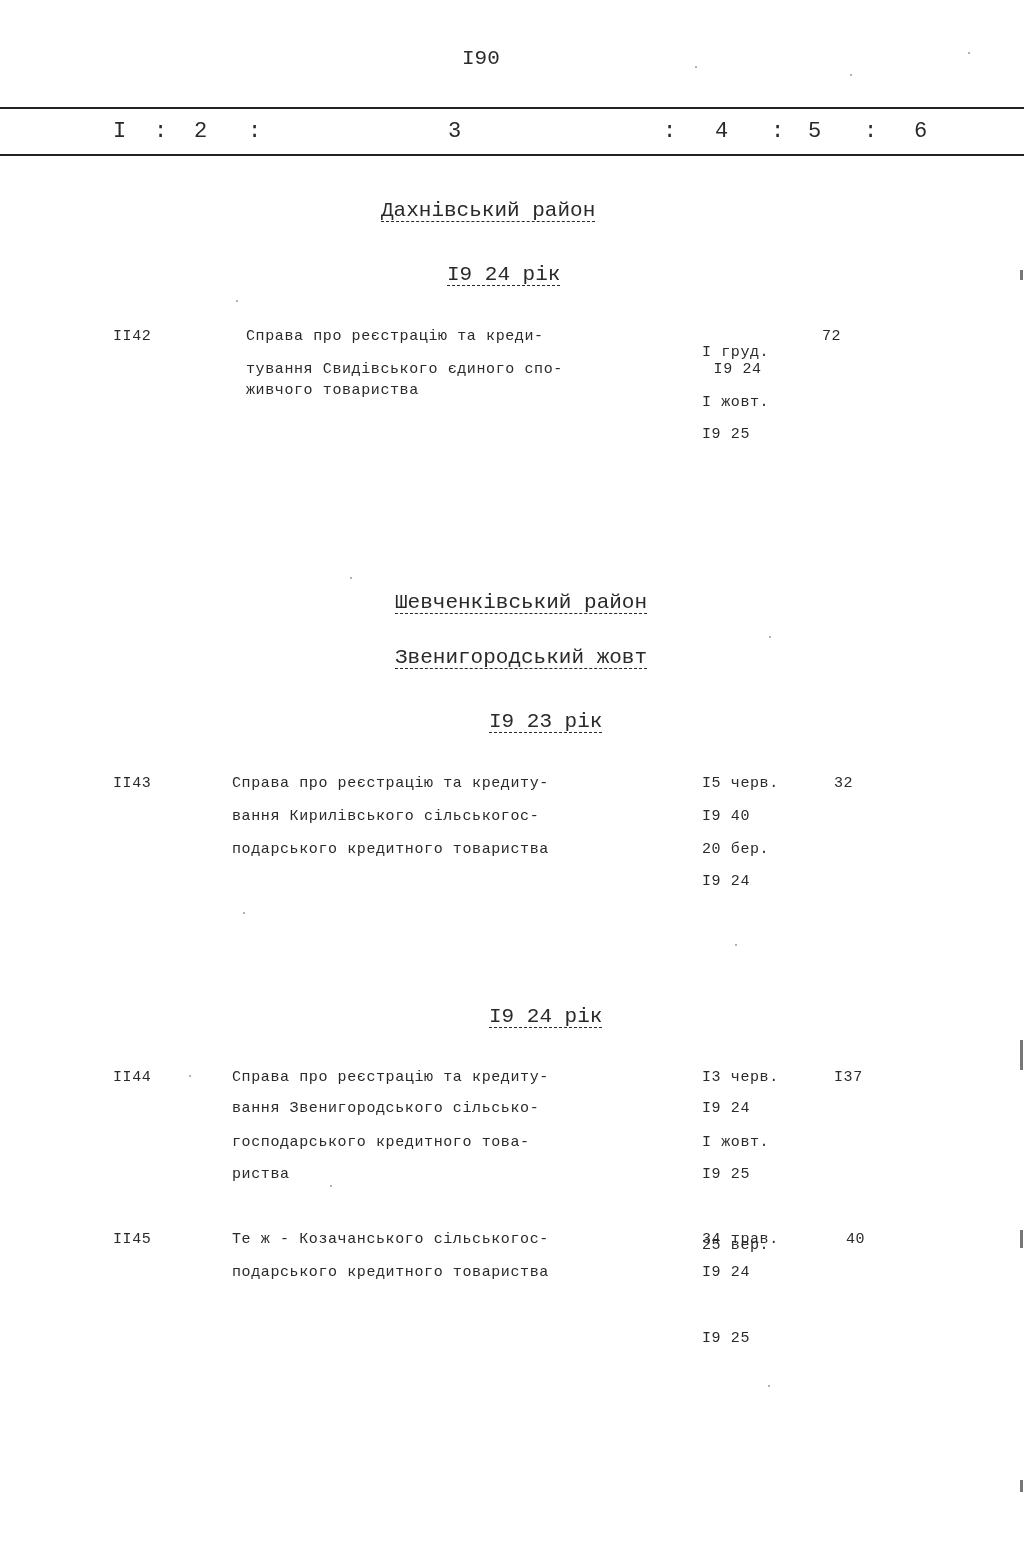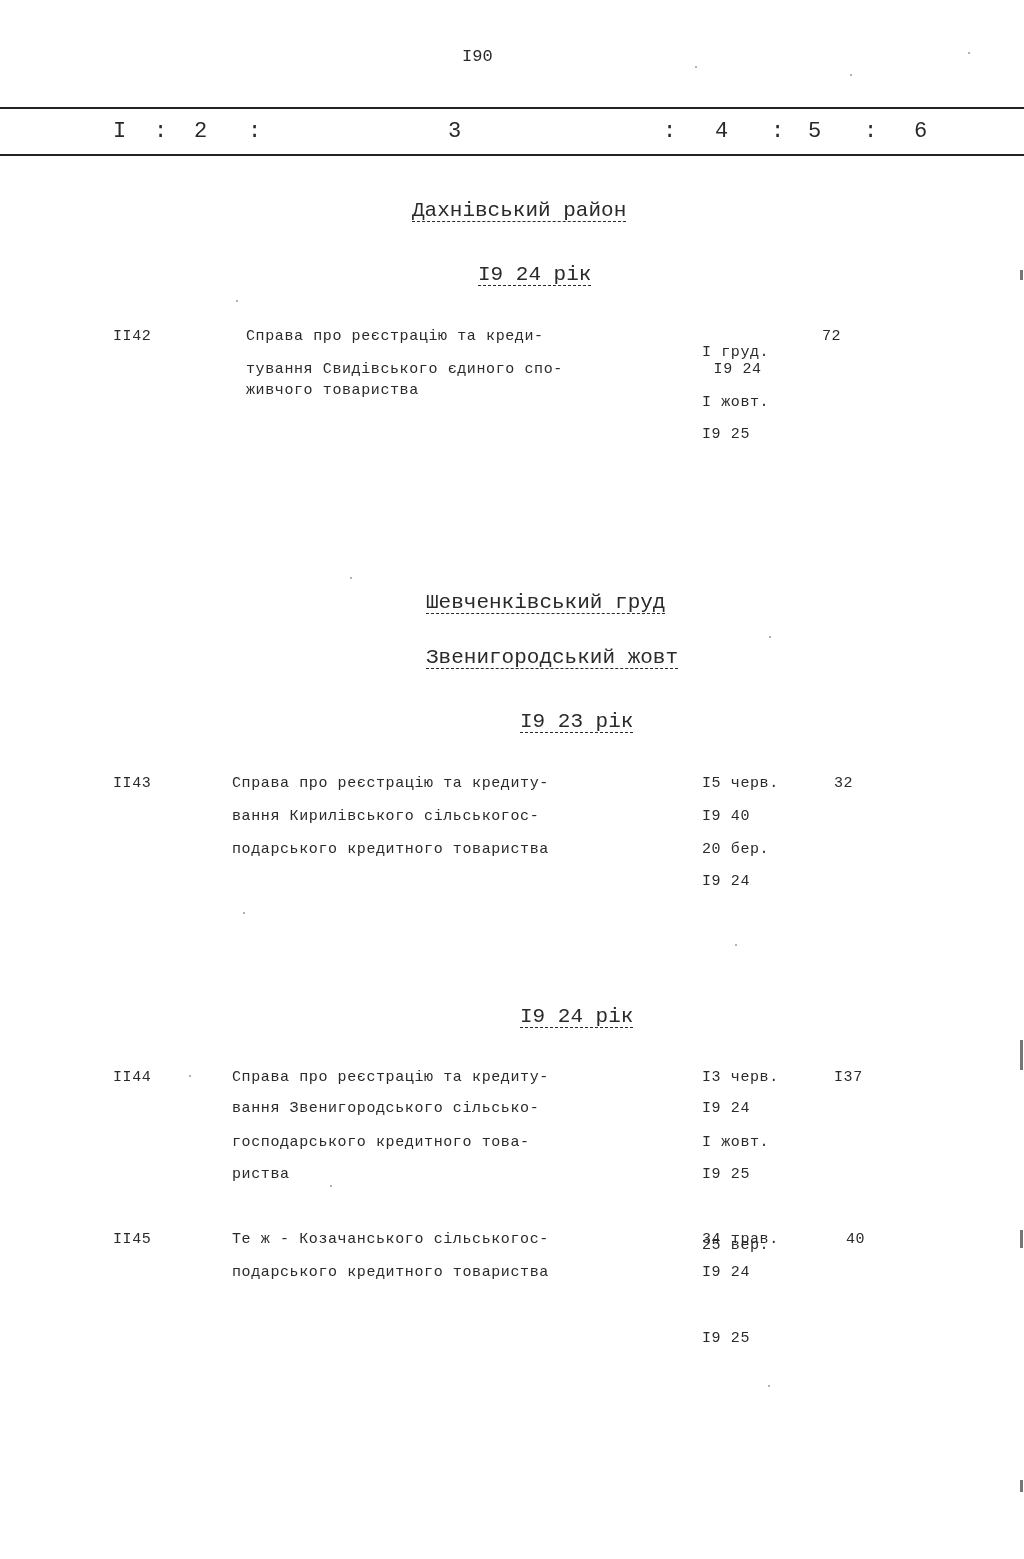--- a/index.html
+++ b/index.html
@@ -3,26 +3,26 @@
 <meta charset="utf-8">
 <style>
   html, body { margin: 0; padding: 0; }
   body {
     width: 1024px; height: 1559px; position: relative; overflow: hidden;
     background: #ffffff; color: #2a2a2a;
     font-family: "Liberation Mono", "DejaVu Sans Mono", monospace;
     font-size: 22px;
   }
   .abs { position: absolute; white-space: pre; line-height: 1; }
-  .page-number { left: 462px; top: 48px; font-size: 17px; }
+  .page-number { left: 462px; top: 48px; font-size: 21px; }
   .rule { position: absolute; left: 0; width: 1024px; height: 2px; background: #222; }
   .rule.top { top: 107px; }
   .rule.bottom { top: 154px; }
   .colh { top: 121px; font-size: 22px; }
-  .heading { text-decoration: underline; text-decoration-style: dashed; text-underline-offset: 5px; text-decoration-thickness: 1px; font-size: 21px; margin-left: 31px; }
+  .heading { text-decoration: underline; text-decoration-style: dashed; text-underline-offset: 5px; text-decoration-thickness: 1px; font-size: 21px; }
   .line { font-size: 15px; letter-spacing: 0.6px; }
   .dot { position: absolute; width: 2px; height: 2px; background: #999; border-radius: 1px; }
   .rmark { position: absolute; left: 1020px; width: 3px; background: #777; }
 </style>
 </head>
 <body>
 
 <div class="abs page-number">I90</div>
 
 <div class="rule top"></div>
@@ -53,21 +53,21 @@
     <div class="abs line" style="left:246px; top:383px">живчого товариства</div>
     <div class="abs line" style="left:702px; top:345px">I груд.</div>
     <div class="abs line" style="left:704px; top:362px"> I9 24</div>
     <div class="abs line" style="left:702px; top:395px">I жовт.</div>
     <div class="abs line" style="left:702px; top:427px">I9 25</div>
     <div class="abs line" style="left:822px; top:329px">72</div>
   </div>
 </div>
 
 <div>
-  <div class="abs heading" style="left:395px; top:592px">Шевченківський груд</div>
+  <div class="abs heading" style="left:395px; top:592px">Шевченківський район</div>
   <div class="abs heading" style="left:395px; top:647px">Звенигородський жовт</div>
   <div class="abs heading" style="left:489px; top:711px">I9 23 рік</div>
 
   <div>
     <div class="abs line" style="left:113px; top:776px">II43</div>
     <div class="abs line" style="left:232px; top:776px">Справа про реєстрацію та кредиту-</div>
     <div class="abs line" style="left:232px; top:809px">вання Кирилівського сільськогос-</div>
     <div class="abs line" style="left:232px; top:842px">подарського кредитного товариства</div>
     <div class="abs line" style="left:702px; top:776px">I5 черв.</div>
     <div class="abs line" style="left:702px; top:809px">I9 40</div>

